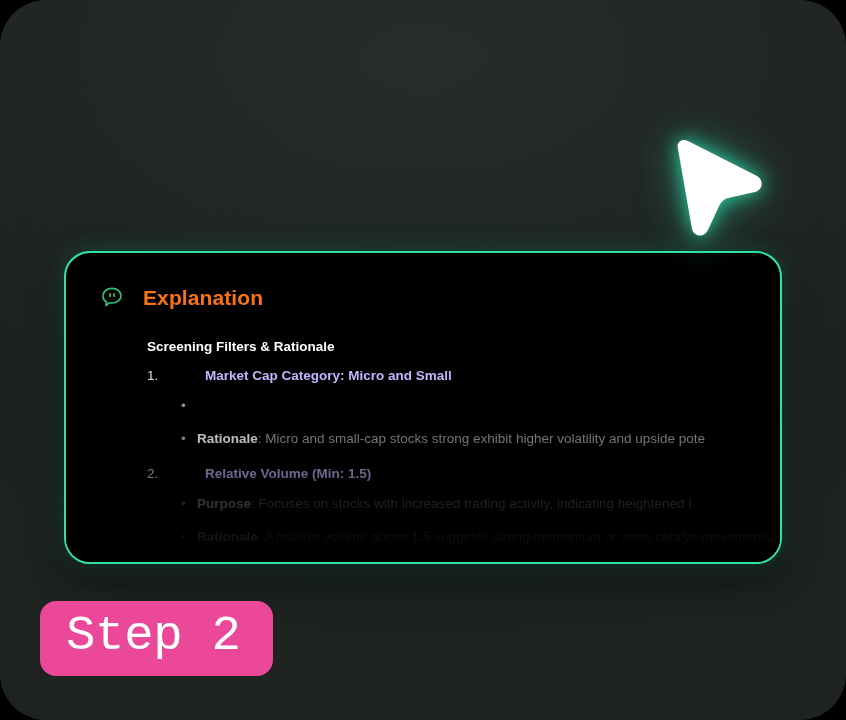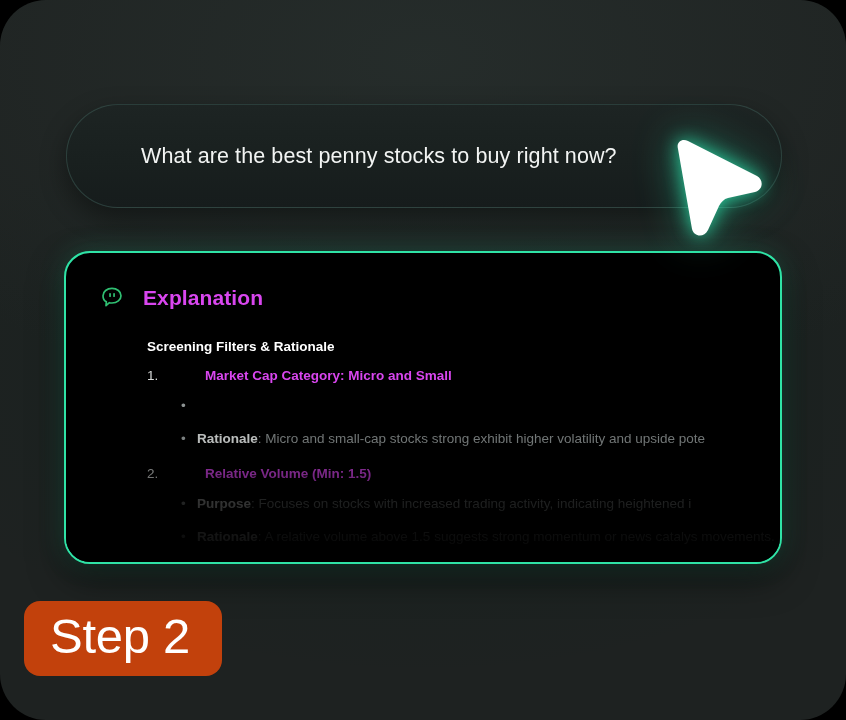--- a/index.html
+++ b/index.html
@@ -90,21 +90,21 @@
     padding: 32px 0 0 33px;
   }
   #chat-icon {
     width: 26px;
     height: 26px;
     flex: 0 0 26px;
     display: block;
   }
   #card-title {
     margin-left: 18px;
-    color: #d946ef;
+    color: #f97316;
     font-size: 21px;
     font-weight: bold;
     letter-spacing: 0.1px;
   }
 
   #card-body {
     padding: 14px 0 0 33px;
     width: 920px;      
   }
   .section-heading {
@@ -128,21 +128,21 @@
     margin-left: 48px;
     white-space: nowrap;
   }
   .num-marker {
     color: #d6d8d7;
     font-size: 13.5px;
     width: 22px;
     flex: 0 0 22px;
   }
   .num-label {
-    color: #d946ef;
+    color: #c4b5fd;
     font-size: 13.5px;
     font-weight: bold;
     padding-left: 36px;
   }
 
   ul.subpoints {
     list-style: none;
     margin: 0;
     padding: 0;
   }
@@ -169,50 +169,48 @@
   }
   
   .dim-1 { opacity: 0.92; }
   .dim-2 { opacity: 0.80; }
   .dim-3 { opacity: 0.62; }
   .dim-4 { opacity: 0.46; }
 
   
   #step-badge {
     position: absolute;
-    left: 24px;
+    left: 40px;
     top: 601px;
     padding: 11px 32px 15px 26px;
     border-radius: 16px;
-    background: #c2410c;
+    background: #ec4899;
     color: #ffffff;
     font-size: 49px;
     letter-spacing: -0.3px;
     line-height: 1;
+    font-family: Liberation Mono, monospace;
   }
 
   
   #cursor {
     position: absolute;
     left: 662px;
     top: 137px;
     width: 110px;
     height: 110px;
     pointer-events: none;
     filter: drop-shadow(0 0 9px rgba(45,224,170,0.85)) drop-shadow(0 0 20px rgba(45,224,170,0.45));
   }
 </style>
 </head>
 <body>
 
 <div id="stage">
 
-  <div id="prompt-bar">
-    <span id="prompt-text">What are the best penny stocks to buy right now?</span>
-  </div>
 
   <div id="explanation-card">
 
     <div id="card-header">
       <svg id="chat-icon" viewBox="0 0 26 26">
         <path d="M13 3.4c5.0 0 9.0 3.1 9.0 7.3 0 4.2 -4.0 7.3 -9.0 7.3
                  -0.9 0 -1.8 -0.1 -2.6 -0.3 l-3.4 3.0 0.35 -3.9
                  C4.9 15.5 4.0 13.5 4.0 10.7 4.0 6.5 8.0 3.4 13 3.4 z" fill="none" stroke="#2fbf72" stroke-width="1.7" stroke-linejoin="round"></path>
         <rect x="10.2" y="7.9" width="1.7" height="4.2" rx="0.85" fill="#2fbf72"></rect>
         <rect x="14.2" y="7.9" width="1.7" height="4.2" rx="0.85" fill="#2fbf72"></rect>

